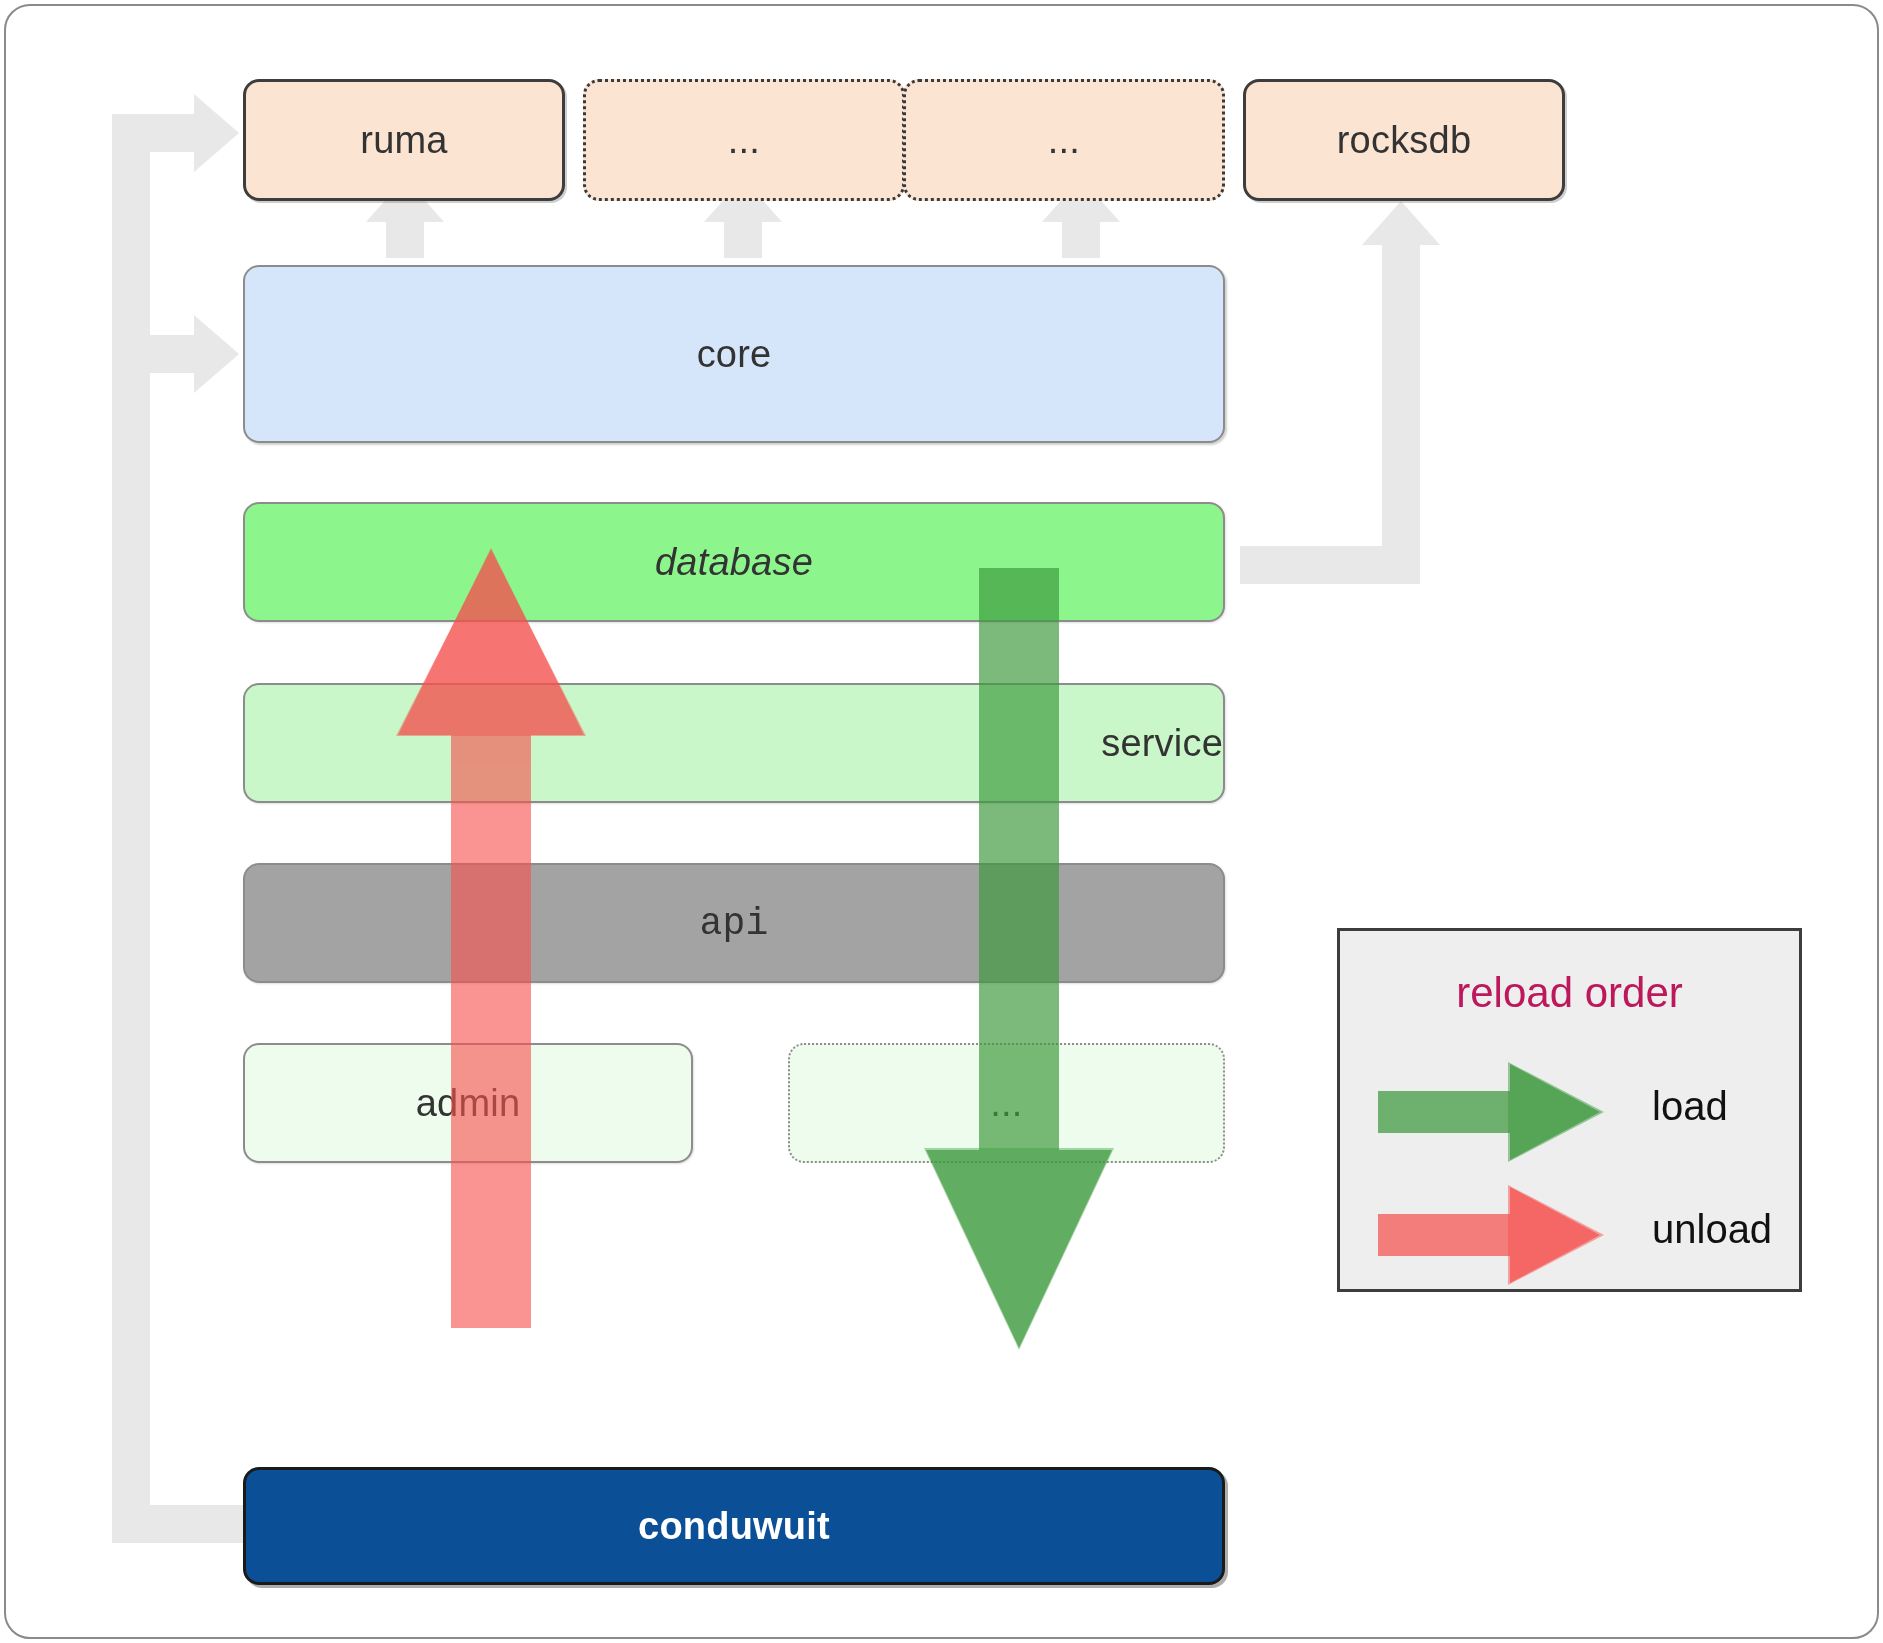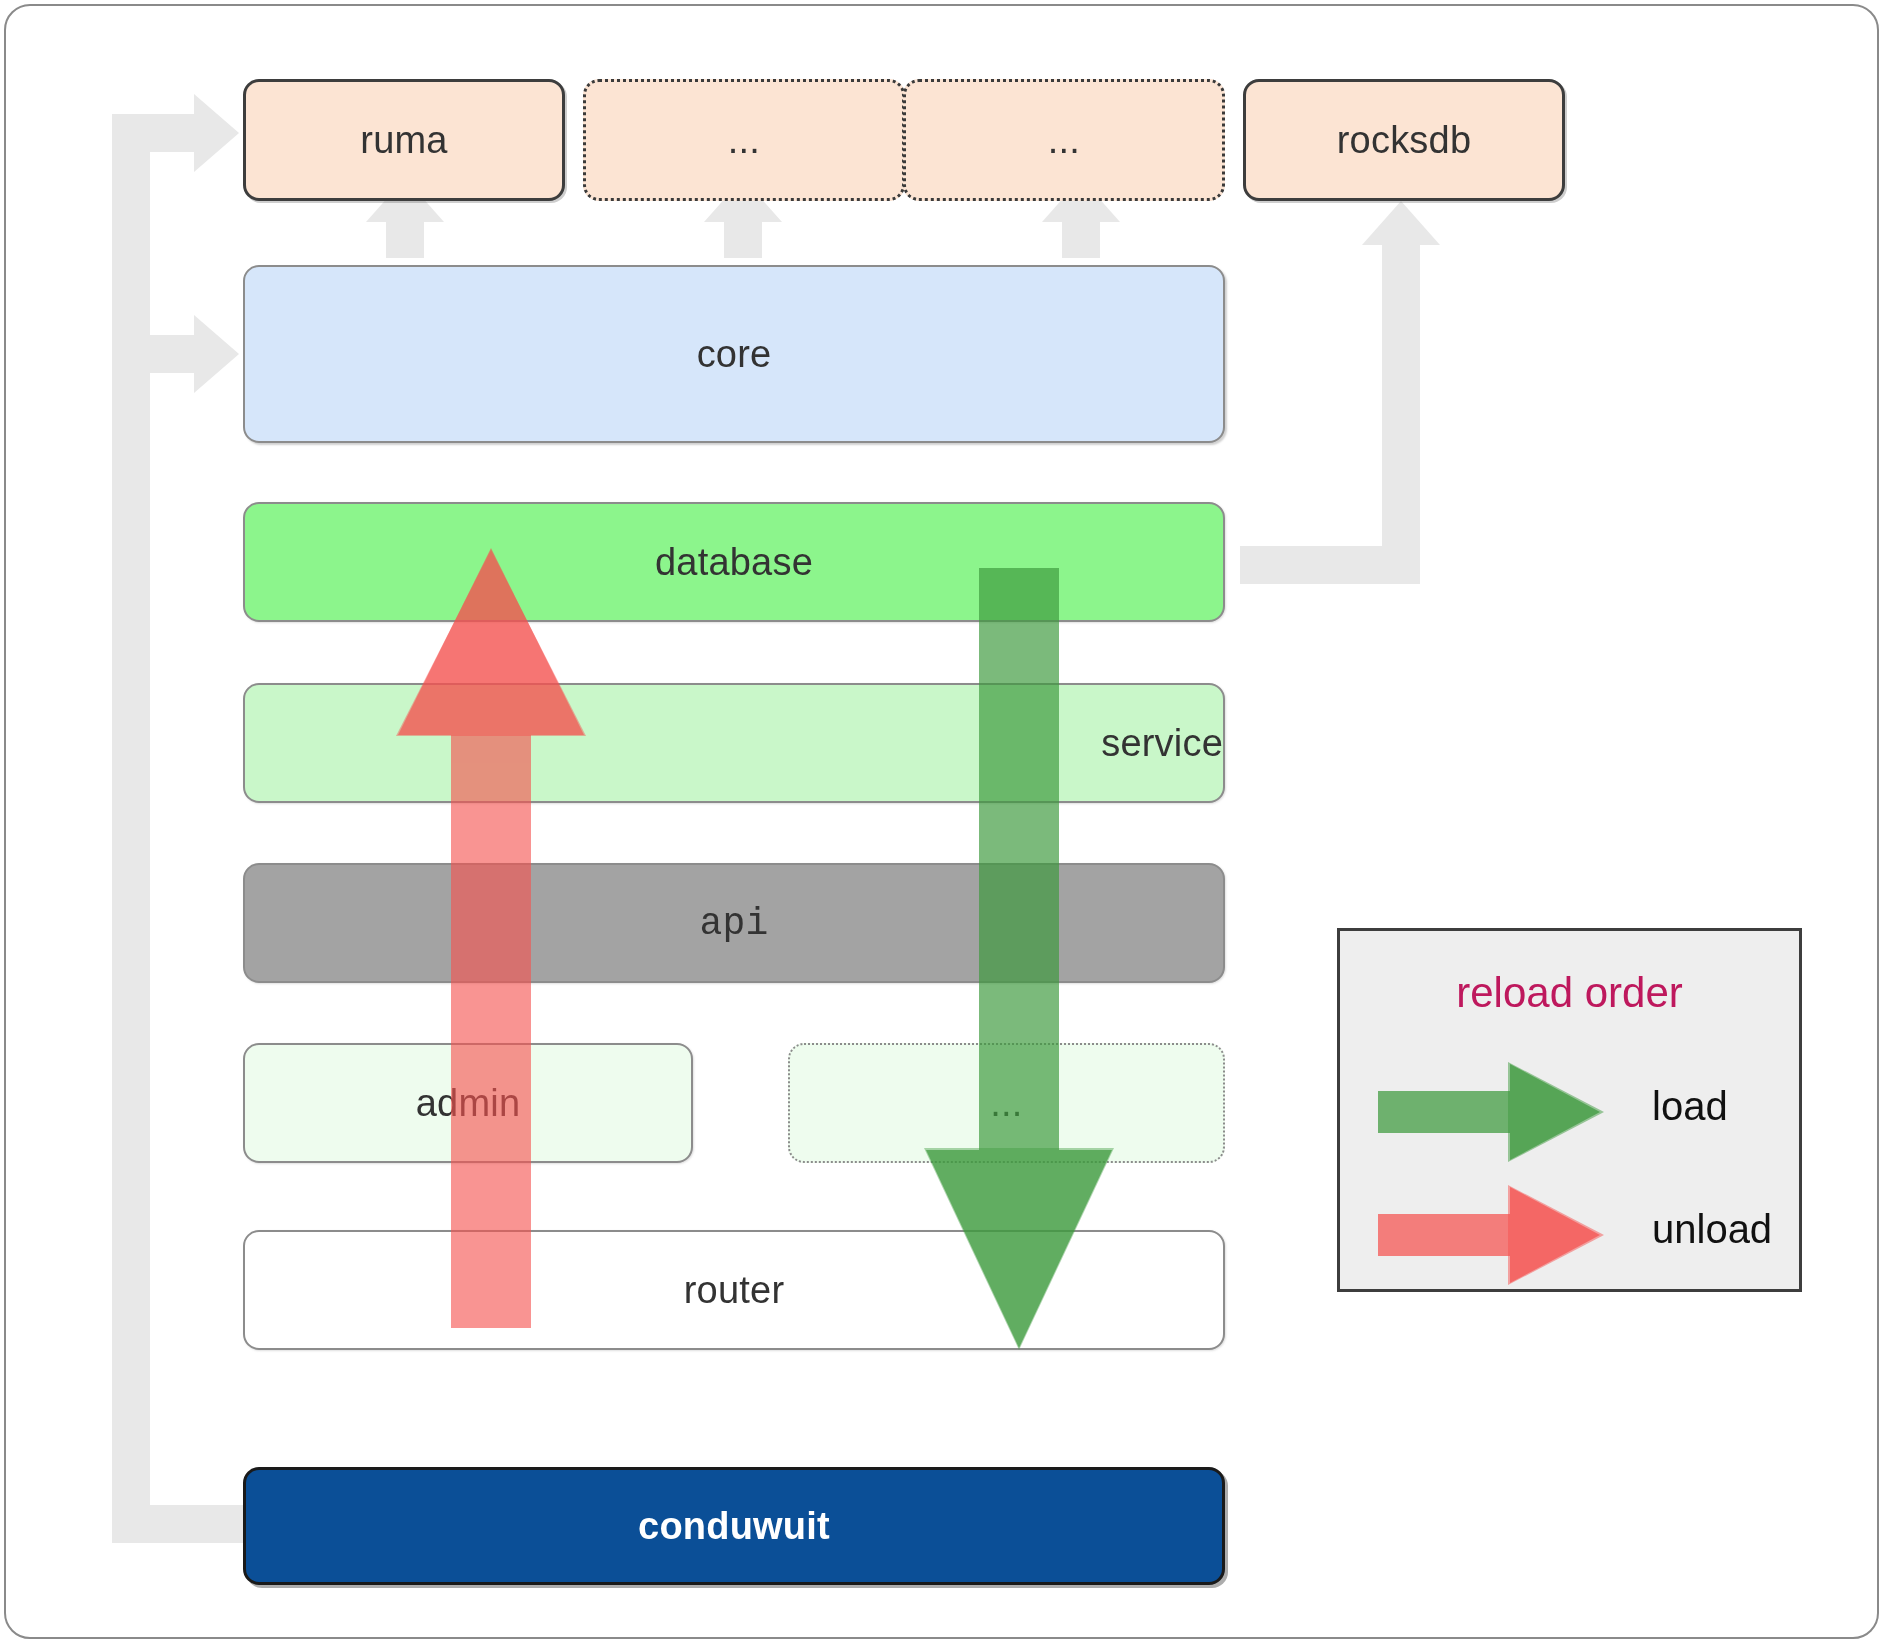--- a/index.html
+++ b/index.html
@@ -175,40 +175,37 @@
     <span class="label">...</span>
   </div>
   <div class="node crate" style="left:1243px;top:79px;width:322px;height:122px;">
     <span class="label">rocksdb</span>
   </div>
 
   <div class="node core-box" style="left:243px;top:265px;width:982px;height:178px;">
     <span class="label">core</span>
   </div>
 
-  <div class="node layer" style="left:243px;top:502px;width:982px;height:120px;background:#8cf58c;">
+  <div class="node layer" style="left:243px;top:502px;width:982px;height:120px;background:#8cf58c;font-style:italic;">
     <span class="label">database</span>
   </div>
   <div class="node layer" style="left:243px;top:683px;width:982px;height:120px;background:#c9f7c9;justify-content:flex-end;">
     <span class="label">service</span>
   </div>
   <div class="node layer" style="left:243px;top:863px;width:982px;height:120px;background:#a3a3a3;font-family:Liberation Mono, monospace;">
     <span class="label">api</span>
   </div>
 
   <div class="node layer" style="left:243px;top:1043px;width:450px;height:120px;background:#eefcee;">
     <span class="label">admin</span>
   </div>
   <div class="node layer dotted" style="left:788px;top:1043px;width:437px;height:120px;background:#eefcee;">
     <span class="label">...</span>
   </div>
 
-  <div class="node layer" style="left:243px;top:1230px;width:982px;height:120px;background:#ffffff;">
-    <span class="label">router</span>
-  </div>
 
   <div class="node root-box" style="left:243px;top:1467px;width:982px;height:118px;">
     <span class="label">conduwuit</span>
   </div>
 
   <svg id="flow" viewBox="0 0 1883 1643" width="1883" height="1643">
 
     <g opacity="0.62">
       <rect x="451" y="648" width="80" height="680" fill="#f5524f"></rect>
       <polygon points="491,548 584,735 398,735" fill="#f5524f"></polygon>

